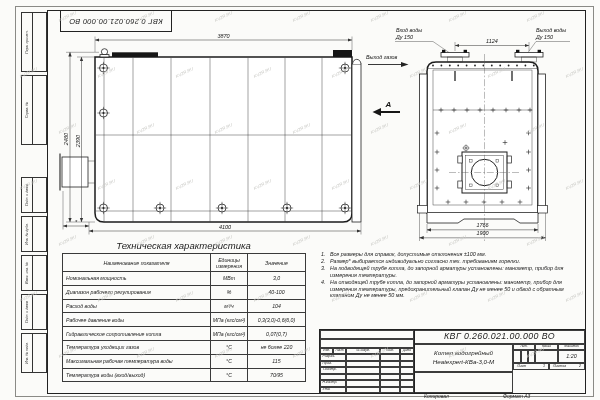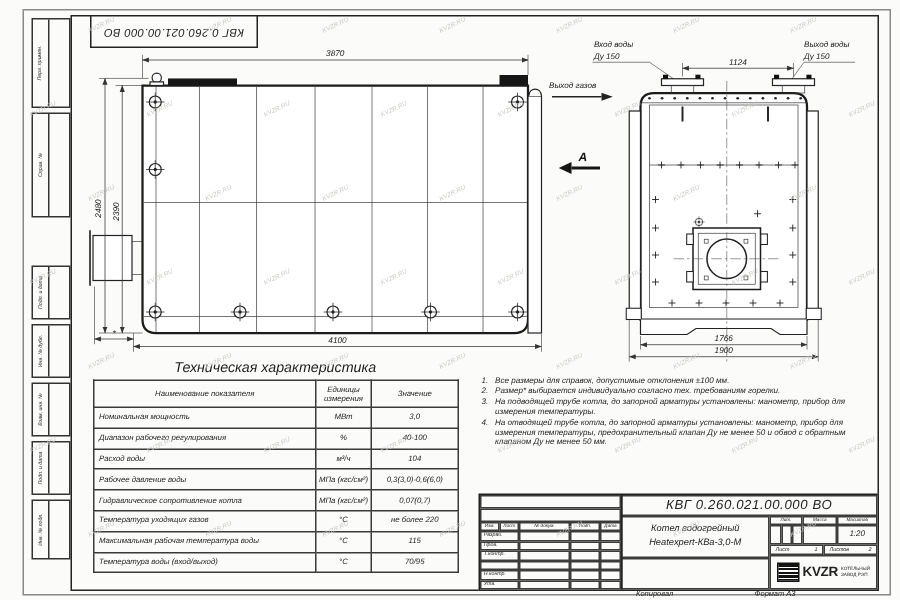--- a/index.html
+++ b/index.html
@@ -364,28 +364,20 @@
     <div class="cell" style="left:215px;top:20px;width:23px;height:13px"></div>
     <div class="cell f-scale" style="left:238px;top:20px;width:27px;height:13px">1:20</div>
     <div class="cell shc" style="left:193px;top:33px;width:36px;height:7px">
       <span>Лист</span>
       <span>1</span>
     </div>
     <div class="cell shc" style="left:229px;top:33px;width:36px;height:7px">
       <span>Листов</span>
       <span>2</span>
     </div>
-    <div class="cell logo" style="left:193px;top:40px;width:72px;height:23px">
-      <div class="logo-icon"></div>
-      <span class="logo-kvzr">KVZR</span>
-      <div class="logo-sub">
-        <span>КОТЕЛЬНЫЙ</span>
-        <span>ЗАВОД РЭП</span>
-      </div>
-    </div>
     <div class="cell vthick" style="left:93.5px;top:0;width:1px;height:63px;border:none;border-left:1.1px solid #222"></div>
   <div class="cell " style="left: 0px; top: 0px; width: 94px; height: 9px;"></div>
       <div class="cell " style="left: 0px; top: 9px; width: 94px; height: 9px;"></div>
       <div class="cell hdr" style="left: 0px; top: 18px; width: 13px; height: 6px;">Изм.</div>
       <div class="cell hdr" style="left: 13px; top: 18px; width: 13px; height: 6px;">Лист</div>
       <div class="cell hdr" style="left: 26px; top: 18px; width: 34px; height: 6px;">№ докум.</div>
       <div class="cell hdr" style="left: 60px; top: 18px; width: 20px; height: 6px;">Подп.</div>
       <div class="cell hdr" style="left: 80px; top: 18px; width: 14px; height: 6px;">Дата</div>
       <div class="cell lbl-l" style="left: 0px; top: 24px; width: 26px; height: 6.5px;">Разраб.</div>
       <div class="cell " style="left: 26px; top: 24px; width: 34px; height: 6.5px;"></div>

